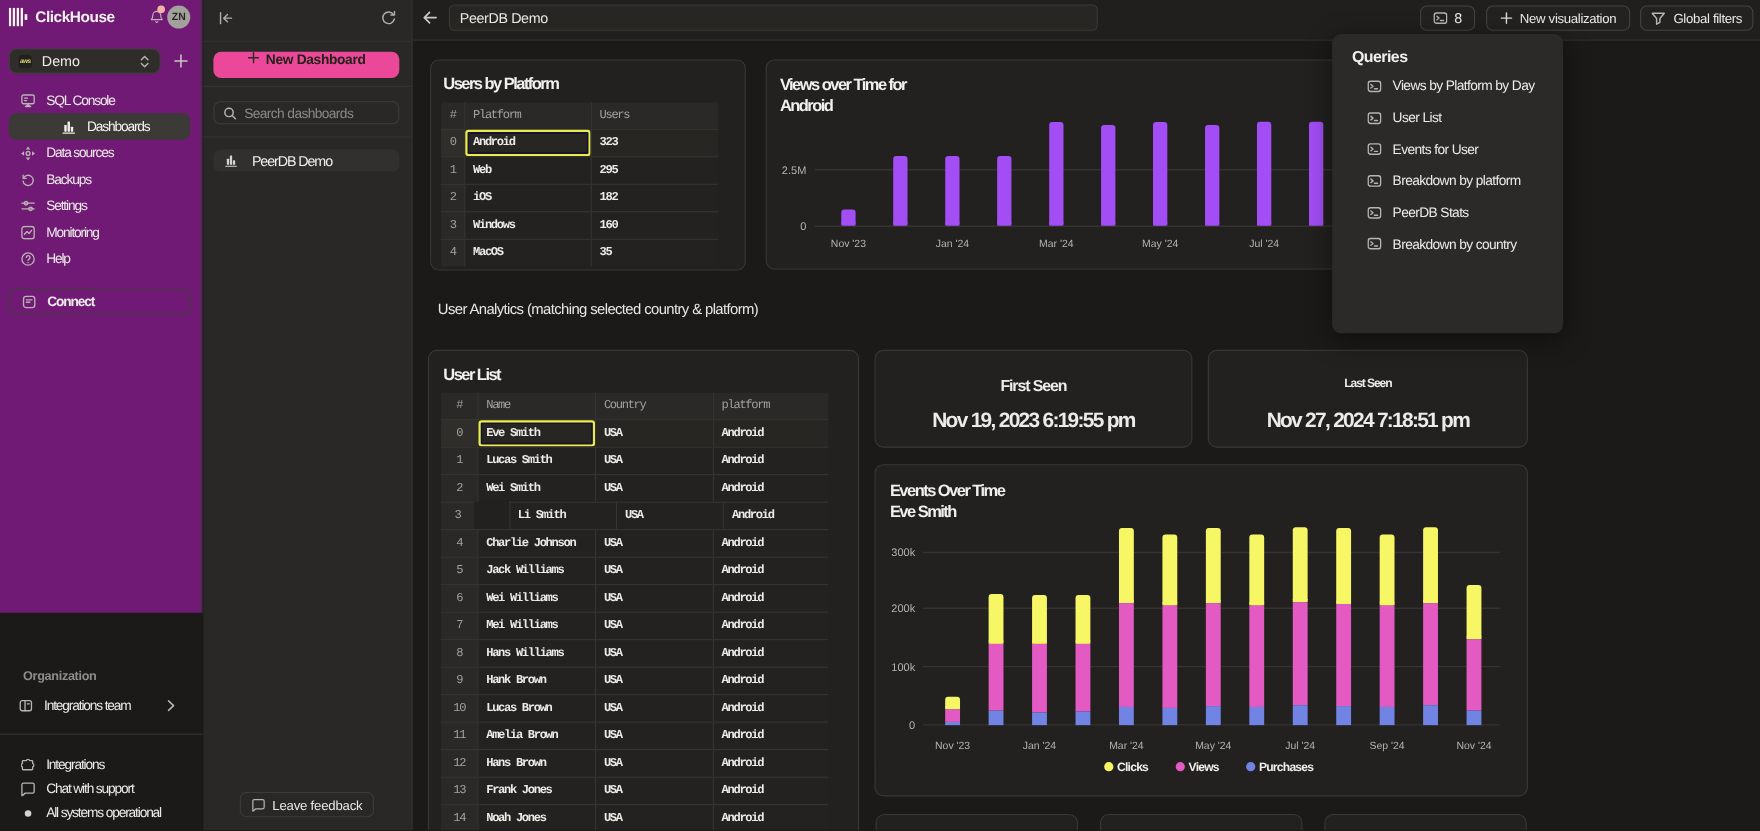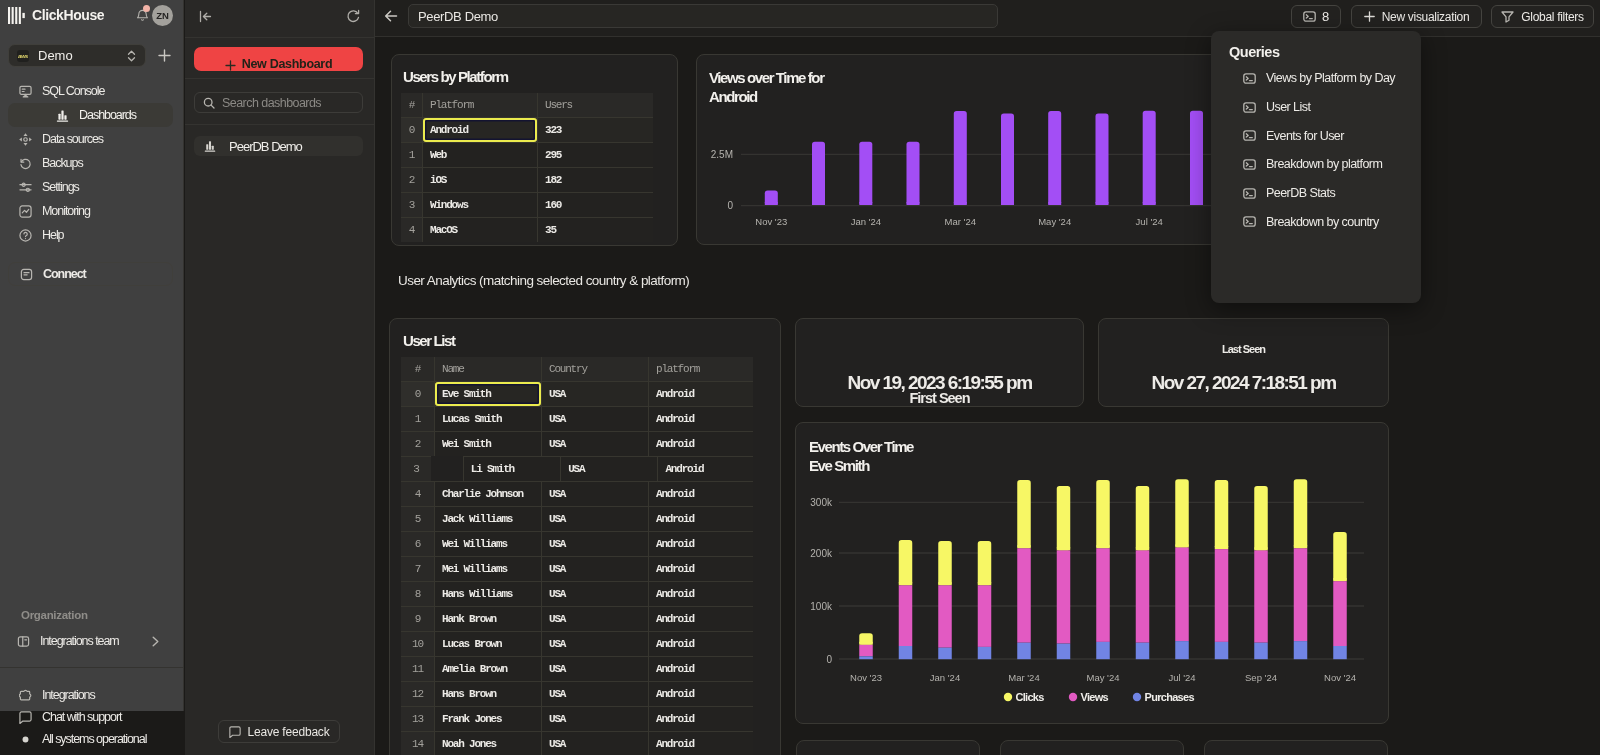--- a/index.html
+++ b/index.html
@@ -6,21 +6,21 @@
   html,body { background:#1b1a18; }
   .app { position:relative; width:1600px; height:755px; background:#1b1a18;
          font-family:"Liberation Sans", sans-serif; color:#edebe7; overflow:hidden; }
   .abs { position:absolute; }
   .card { position:absolute; background:#222120; border:1px solid #393833; border-radius:8px; }
   .ctitle { font-size:15px; font-weight:700; color:#f2f0ec; letter-spacing:-1.4px; }
   svg { display:block; }
   .ic { stroke:#b7b5b0; stroke-width:1.3; fill:none; stroke-linecap:round; stroke-linejoin:round; }
 
   
-  .sb1 { position:absolute; left:0; top:0; width:184px; height:711px; background:#404040; border-right:1px solid #343330; }
+  .sb1 { position:absolute; left:0; top:0; width:184px; height:557px; background:#701a75; border-right:1px solid #343330; }
   .navitem { position:absolute; left:8px; width:165px; height:24px; display:flex; align-items:center; border-radius:7px; }
   .navitem .nicon { width:13px; height:13px; margin-left:11px; }
   .navitem .ntext { margin-left:10px; font-size:12.5px; font-weight:500; color:#eceae6; letter-spacing:-1.05px; white-space:nowrap; }
   .navitem.sel { background:#3b3a36; }
 
   
   .sb2 { position:absolute; left:185px; top:0; width:190px; height:755px; background:#292826; border-right:1px solid #343330; }
 
   
   .tbl { position:absolute; font-family:"Liberation Mono", monospace; font-size:11px; letter-spacing:-1.2px; }
@@ -252,21 +252,21 @@
       </div>
       <div class="trow">
         <div class="tc num" style="width:33px;">14</div>
         <div class="tc" style="width:107px;">Noah Jones</div>
         <div class="tc" style="width:107px;">USA</div>
         <div class="tc" style="width:105px;">Android</div>
       </div>
   </div>
 
   <div class="card" style="left:795px; top:318px; width:289px; height:89px;">
-    <div style="position:absolute; top:24px; width:100%; text-align:center; font-size:14.5px; font-weight:700; letter-spacing:-1px;margin-top:47px;">First Seen</div>
+    <div style="position:absolute; top:24px; width:100%; text-align:center; font-size:14.5px; font-weight:700; letter-spacing:-1px;">First Seen</div>
     <div style="position:absolute; top:53px; width:100%; text-align:center; font-size:19px; font-weight:700; letter-spacing:-1.55px;">Nov 19, 2023 6:19:55 pm</div>
   </div>
   <div class="card" style="left:1098px; top:318px; width:291px; height:89px;">
     <div style="position:absolute; top:24px; width:100%; text-align:center; font-size:11px; font-weight:700; letter-spacing:-1px;">Last Seen</div>
     <div style="position:absolute; top:53px; width:100%; text-align:center; font-size:19px; font-weight:700; letter-spacing:-1.55px;">Nov 27, 2024 7:18:51 pm</div>
   </div>
 
   <div class="card" style="left:795px; top:422px; width:594px; height:302px;">
     <div class="ctitle" style="position:absolute; left:13px; top:14px; line-height:19px;">Events Over Time<br>Eve Smith</div>
     <svg style="position:absolute;left:0;top:0;" width="592" height="300" viewBox="0 0 592 300">
@@ -482,21 +482,21 @@
   </div>
   <div class="sb2">
     <div class="abs" style="left:0; top:37px; width:190px; border-top:1px solid #343330;"></div>
     <svg class="abs" style="left:14px; top:10px;" width="13" height="13" viewBox="0 0 13 13">
       <path d="M1.5 1.5 V11.5 M11.5 6.5 H4.5 M7.8 3.2 L4.4 6.5 L7.8 9.8" stroke="#b0aea9" stroke-width="1.3" fill="none" stroke-linecap="round" stroke-linejoin="round"></path>
     </svg>
     <svg class="abs" style="left:161px; top:9px;" width="14" height="14" viewBox="0 0 14 14">
       <path d="M11.8 4.3 a5.3 5.3 0 1 0 0.7 4" stroke="#b0aea9" stroke-width="1.3" fill="none" stroke-linecap="round"></path>
       <path d="M12.6 1.4 V4.6 H9.4" stroke="#b0aea9" stroke-width="1.3" fill="none" stroke-linecap="round" stroke-linejoin="round"></path>
     </svg>
-    <div class="abs" style="left:9px; top:47px; width:169px; height:24px; background:#ef4444; border-radius:7px; display:flex; align-items:flex-end; justify-content:center; gap:6px;">
+    <div class="abs" style="left:9px; top:47px; width:169px; height:24px; background:#ec4899; border-radius:7px; display:flex; align-items:flex-start; justify-content:center; gap:6px;">
       <svg width="11" height="11" viewBox="0 0 11 11">
           <path d="M5.5 1 V10 M1 5.5 H10" stroke="#2a2a20" stroke-width="1.3" stroke-linecap="round"></path>
         </svg>
       <span style="font-size:12.5px; font-weight:600; color:#222218; letter-spacing:-0.3px;">New Dashboard</span>
     </div>
     <div class="abs" style="left:0; top:78px; width:190px; border-top:1px solid #343330;"></div>
     <div class="abs" style="left:9px; top:92px; width:169px; height:21px; border:1px solid #3d3c39; border-radius:6px; display:flex; align-items:center;">
       <svg style="margin-left:8px;" width="12" height="12" viewBox="0 0 12 12">
           <circle cx="5.2" cy="5.2" r="3.8" class="ic" stroke="#8b8985"></circle>
           <path d="M8.1 8.1 L11 11" class="ic" stroke="#8b8985"></path>

